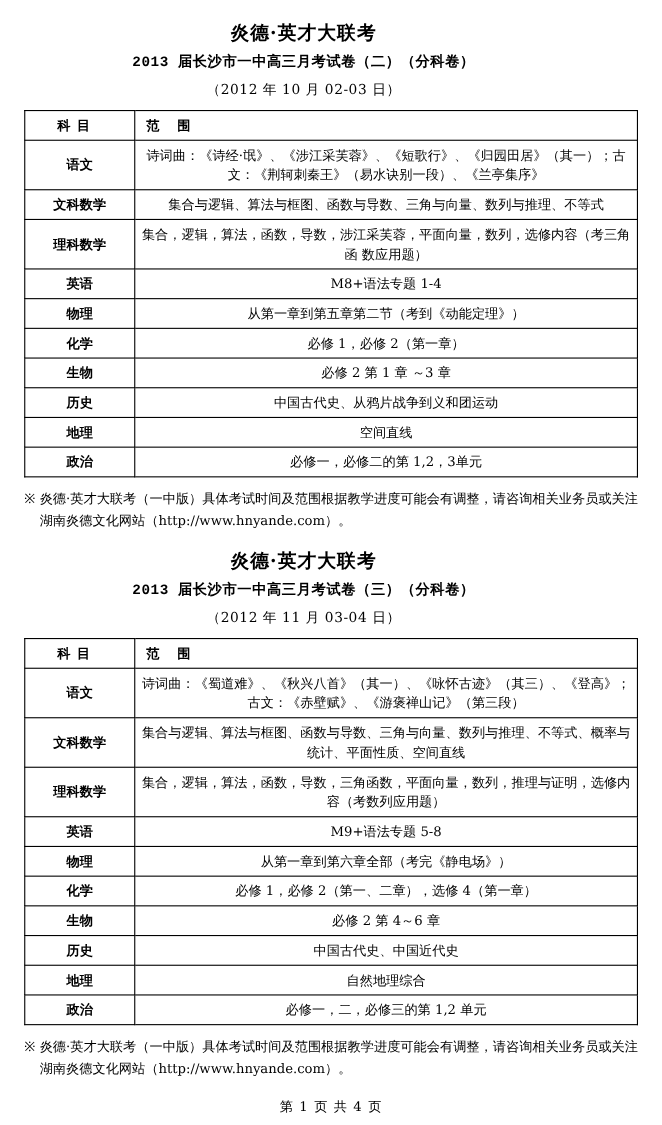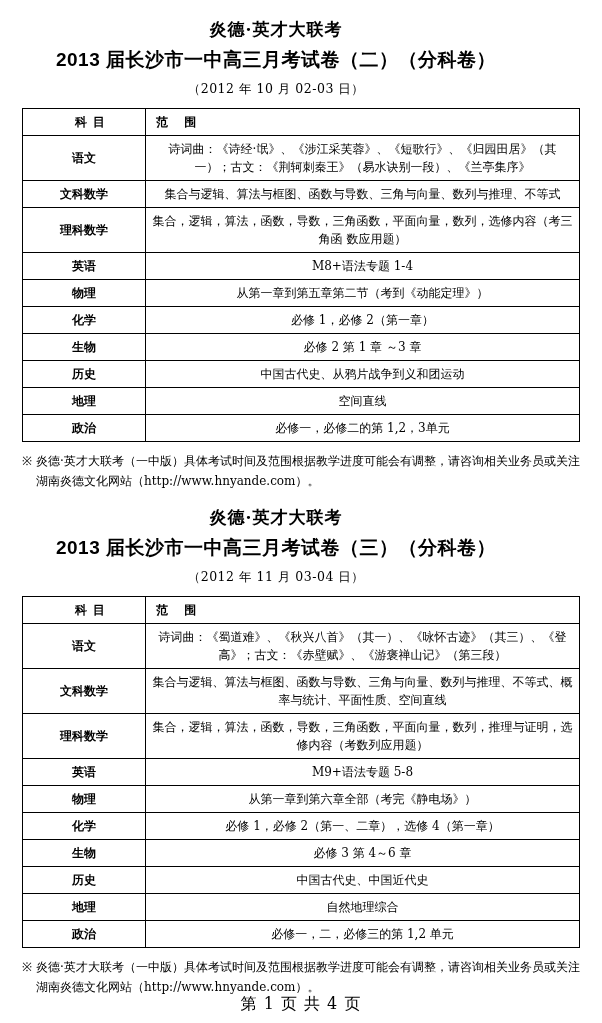--- a/index.html
+++ b/index.html
@@ -23,22 +23,22 @@
   .brand {
     text-align: center;
     font-family: "DejaVu Serif", "Liberation Serif", serif;
     font-size: 17px;
     font-weight: bold;
     letter-spacing: 1px;
     margin: 4px 0 6px 0;
   }
   .doc-title {
     text-align: center;
-    font-family: Liberation Sans, sans-serif;
-    font-size: 19px;
+    font-family: Liberation Mono, monospace;
+    font-size: 13px;
     font-weight: bold;
     letter-spacing: 0.5px;
     margin: 4px 0 8px 0;
   }
   .doc-date {
     text-align: center;
     font-family: "DejaVu Serif", "Liberation Serif", serif;
     font-size: 12.5px;
     margin: 2px 0 10px 0;
     letter-spacing: 0.5px;
@@ -63,21 +63,21 @@
     font-weight: bold;
   }
   table.sched th.h-scope {
     text-align: left;
     font-weight: bold;
     letter-spacing: 6px;
     padding-left: 10px;
   }
   table.sched th.h-subject {
     letter-spacing: 6px;
-    padding-left: 24px;
+    padding-left: 1px;
   }
   table.sched td.c-scope {
     text-align: center;
   }
   .note {
     width: 558px;
     margin: 9px auto 0 auto;
     font-family: "DejaVu Serif", "Liberation Serif", serif;
     font-size: 12px;
     line-height: 1.7;
@@ -95,21 +95,21 @@
   .block-gap {
     height: 10px;
   }
   .footer {
     position: absolute;
     left: 0;
     right: 0;
     bottom: 8px;
     text-align: center;
     font-family: "DejaVu Serif", "Liberation Serif", serif;
-    font-size: 16px;
+    font-size: 12px;
     letter-spacing: 1px;
   }
 </style>
 </head>
 <body>
 
 <div class="page">
 
   <div>
     <div class="brand">炎德·英才大联考</div>
@@ -127,21 +127,21 @@
         <tr>
           <td class="c-subject">语文</td>
           <td class="c-scope">诗词曲：《诗经·氓》、《涉江采芙蓉》、《短歌行》、《归园田居》（其一）；古文：《荆轲刺秦王》（易水诀别一段）、《兰亭集序》</td>
         </tr>
         <tr>
           <td class="c-subject">文科数学</td>
           <td class="c-scope">集合与逻辑、算法与框图、函数与导数、三角与向量、数列与推理、不等式</td>
         </tr>
         <tr>
           <td class="c-subject">理科数学</td>
-          <td class="c-scope">集合，逻辑，算法，函数，导数，三角函数，平面向量，数列，选修内容（考三角函 数应用题）</td>
+          <td class="c-scope">集合，逻辑，算法，函数，导数，涉江采芙蓉，平面向量，数列，选修内容（考三角函 数应用题）</td>
         </tr>
         <tr>
           <td class="c-subject">英语</td>
           <td class="c-scope">M8+语法专题 1-4</td>
         </tr>
         <tr>
           <td class="c-subject">物理</td>
           <td class="c-scope">从第一章到第五章第二节（考到《动能定理》）</td>
         </tr>
         <tr>
@@ -207,21 +207,21 @@
         <tr>
           <td class="c-subject">物理</td>
           <td class="c-scope">从第一章到第六章全部（考完《静电场》）</td>
         </tr>
         <tr>
           <td class="c-subject">化学</td>
           <td class="c-scope">必修 1，必修 2（第一、二章），选修 4（第一章）</td>
         </tr>
         <tr>
           <td class="c-subject">生物</td>
-          <td class="c-scope">必修 3 第 4～6 章</td>
+          <td class="c-scope">必修 2 第 4～6 章</td>
         </tr>
         <tr>
           <td class="c-subject">历史</td>
           <td class="c-scope">中国古代史、中国近代史</td>
         </tr>
         <tr>
           <td class="c-subject">地理</td>
           <td class="c-scope">自然地理综合</td>
         </tr>
         <tr>

